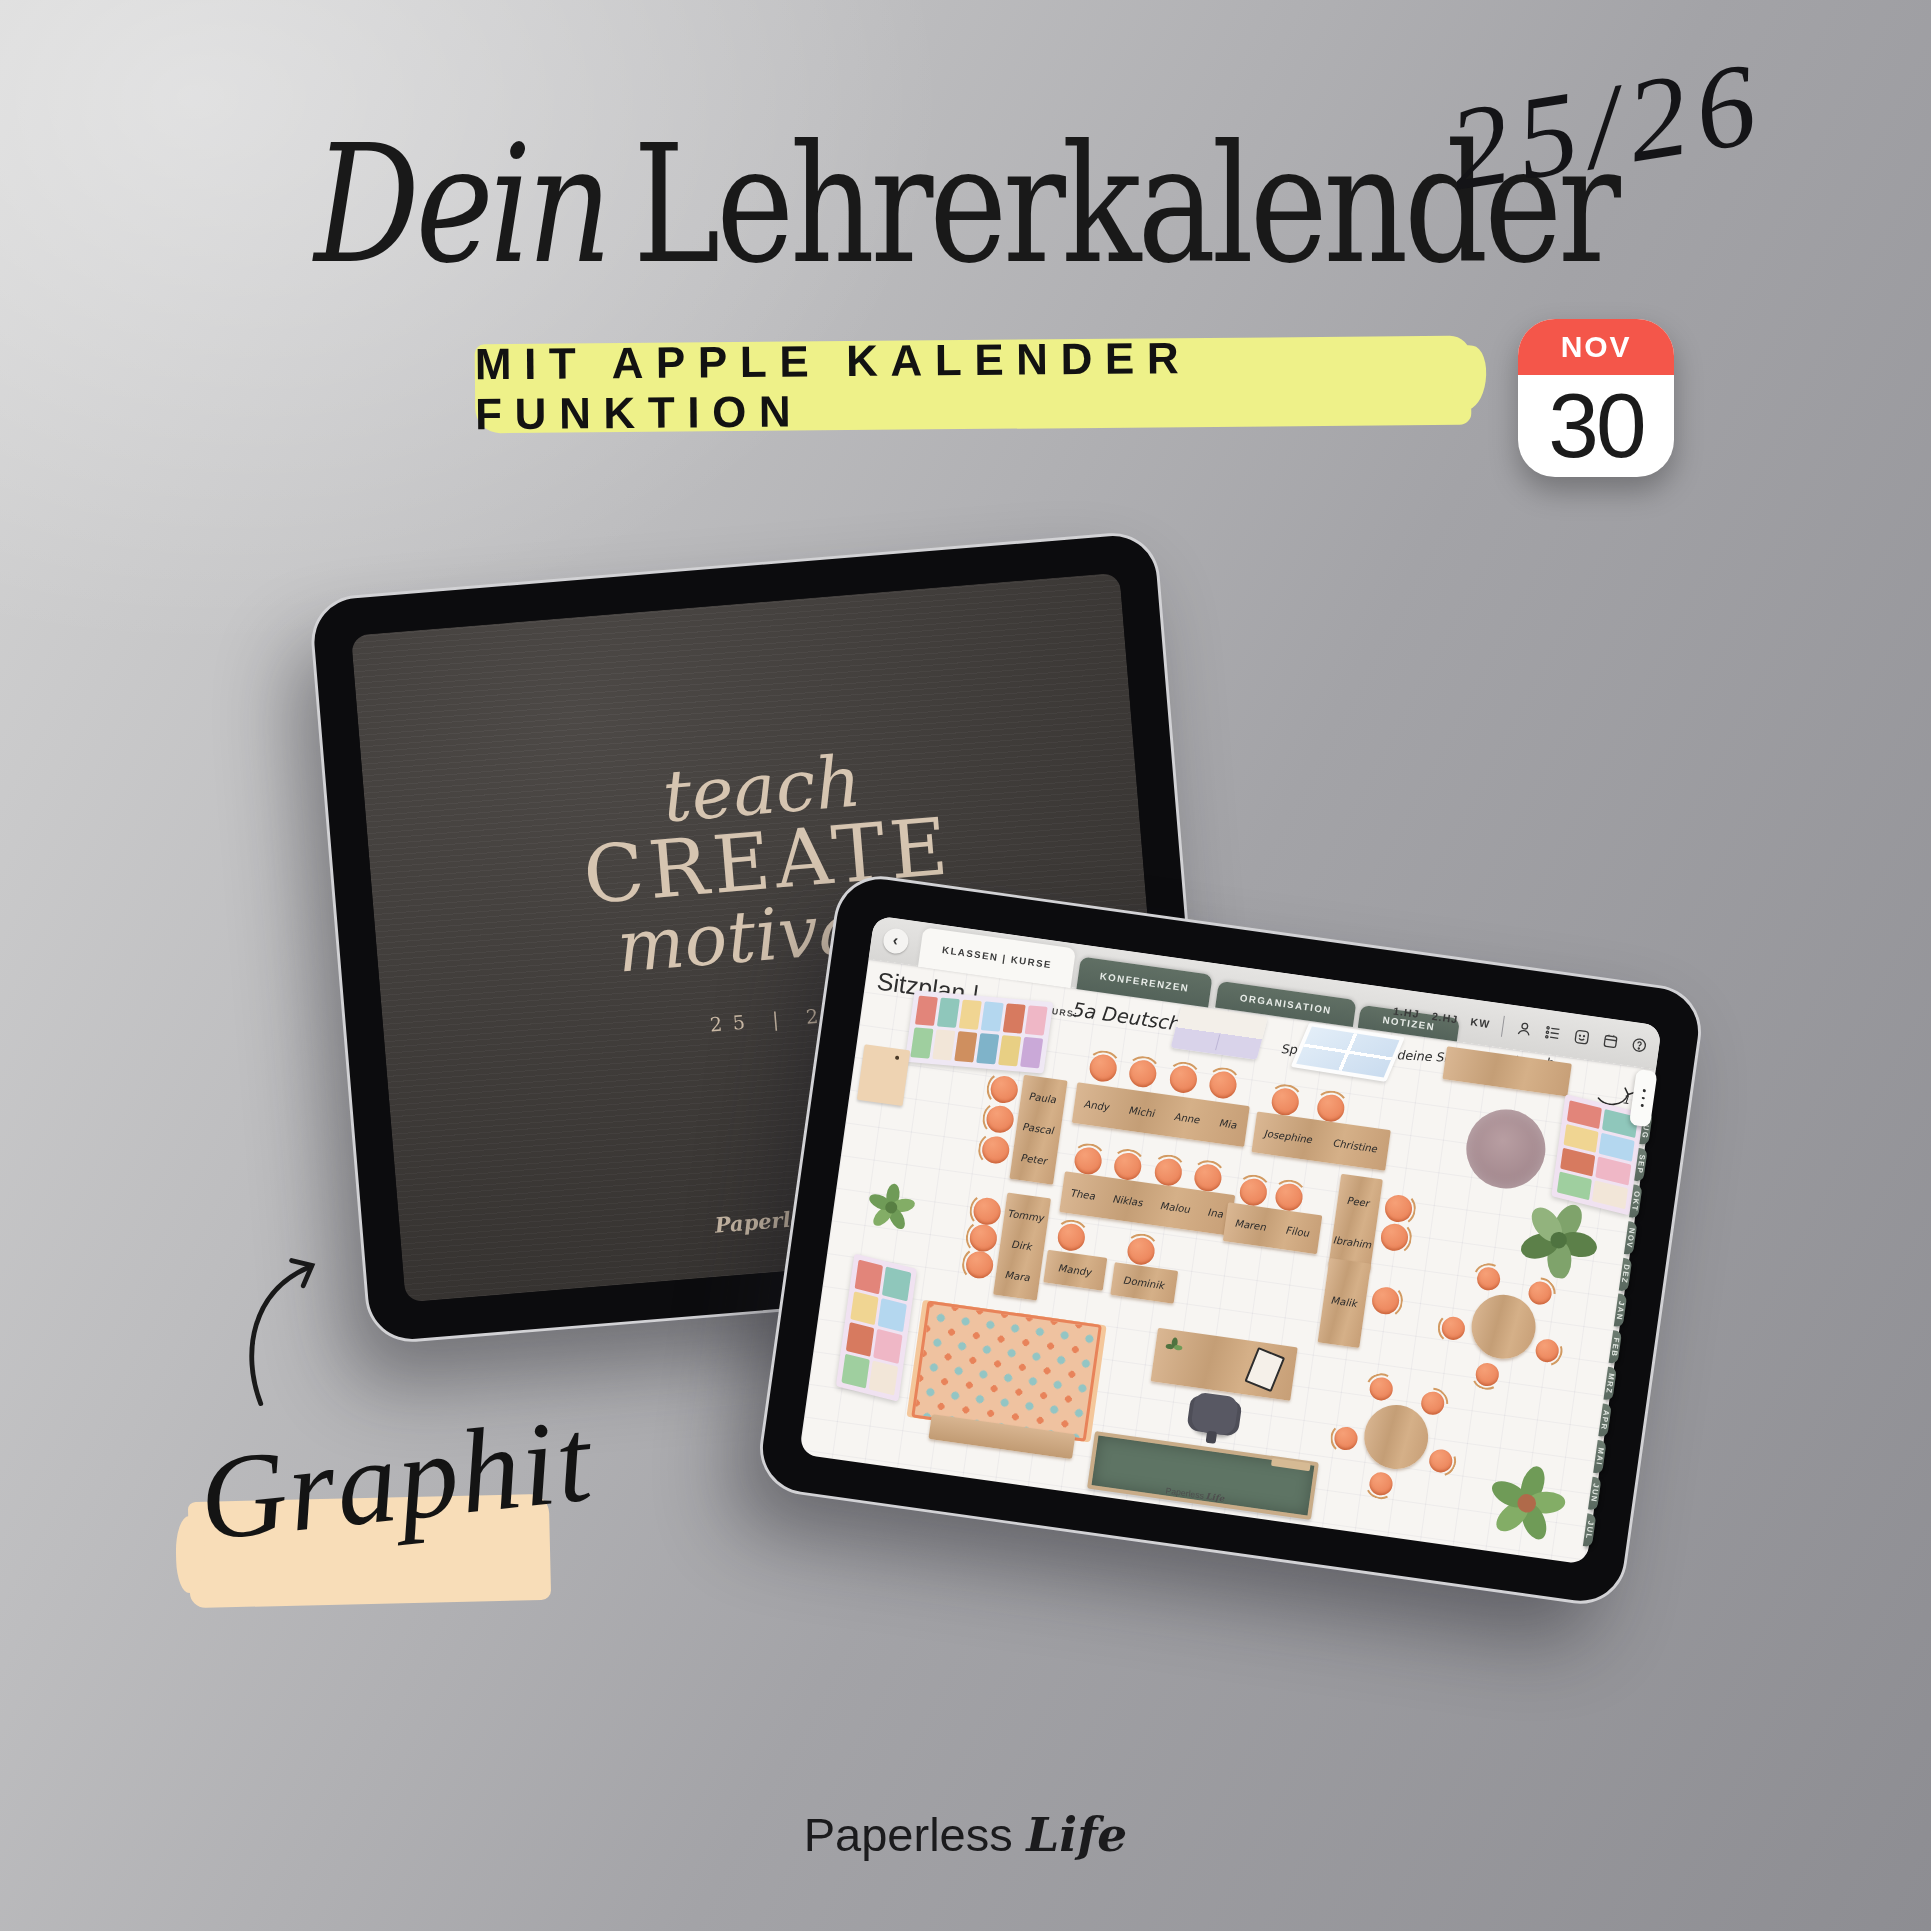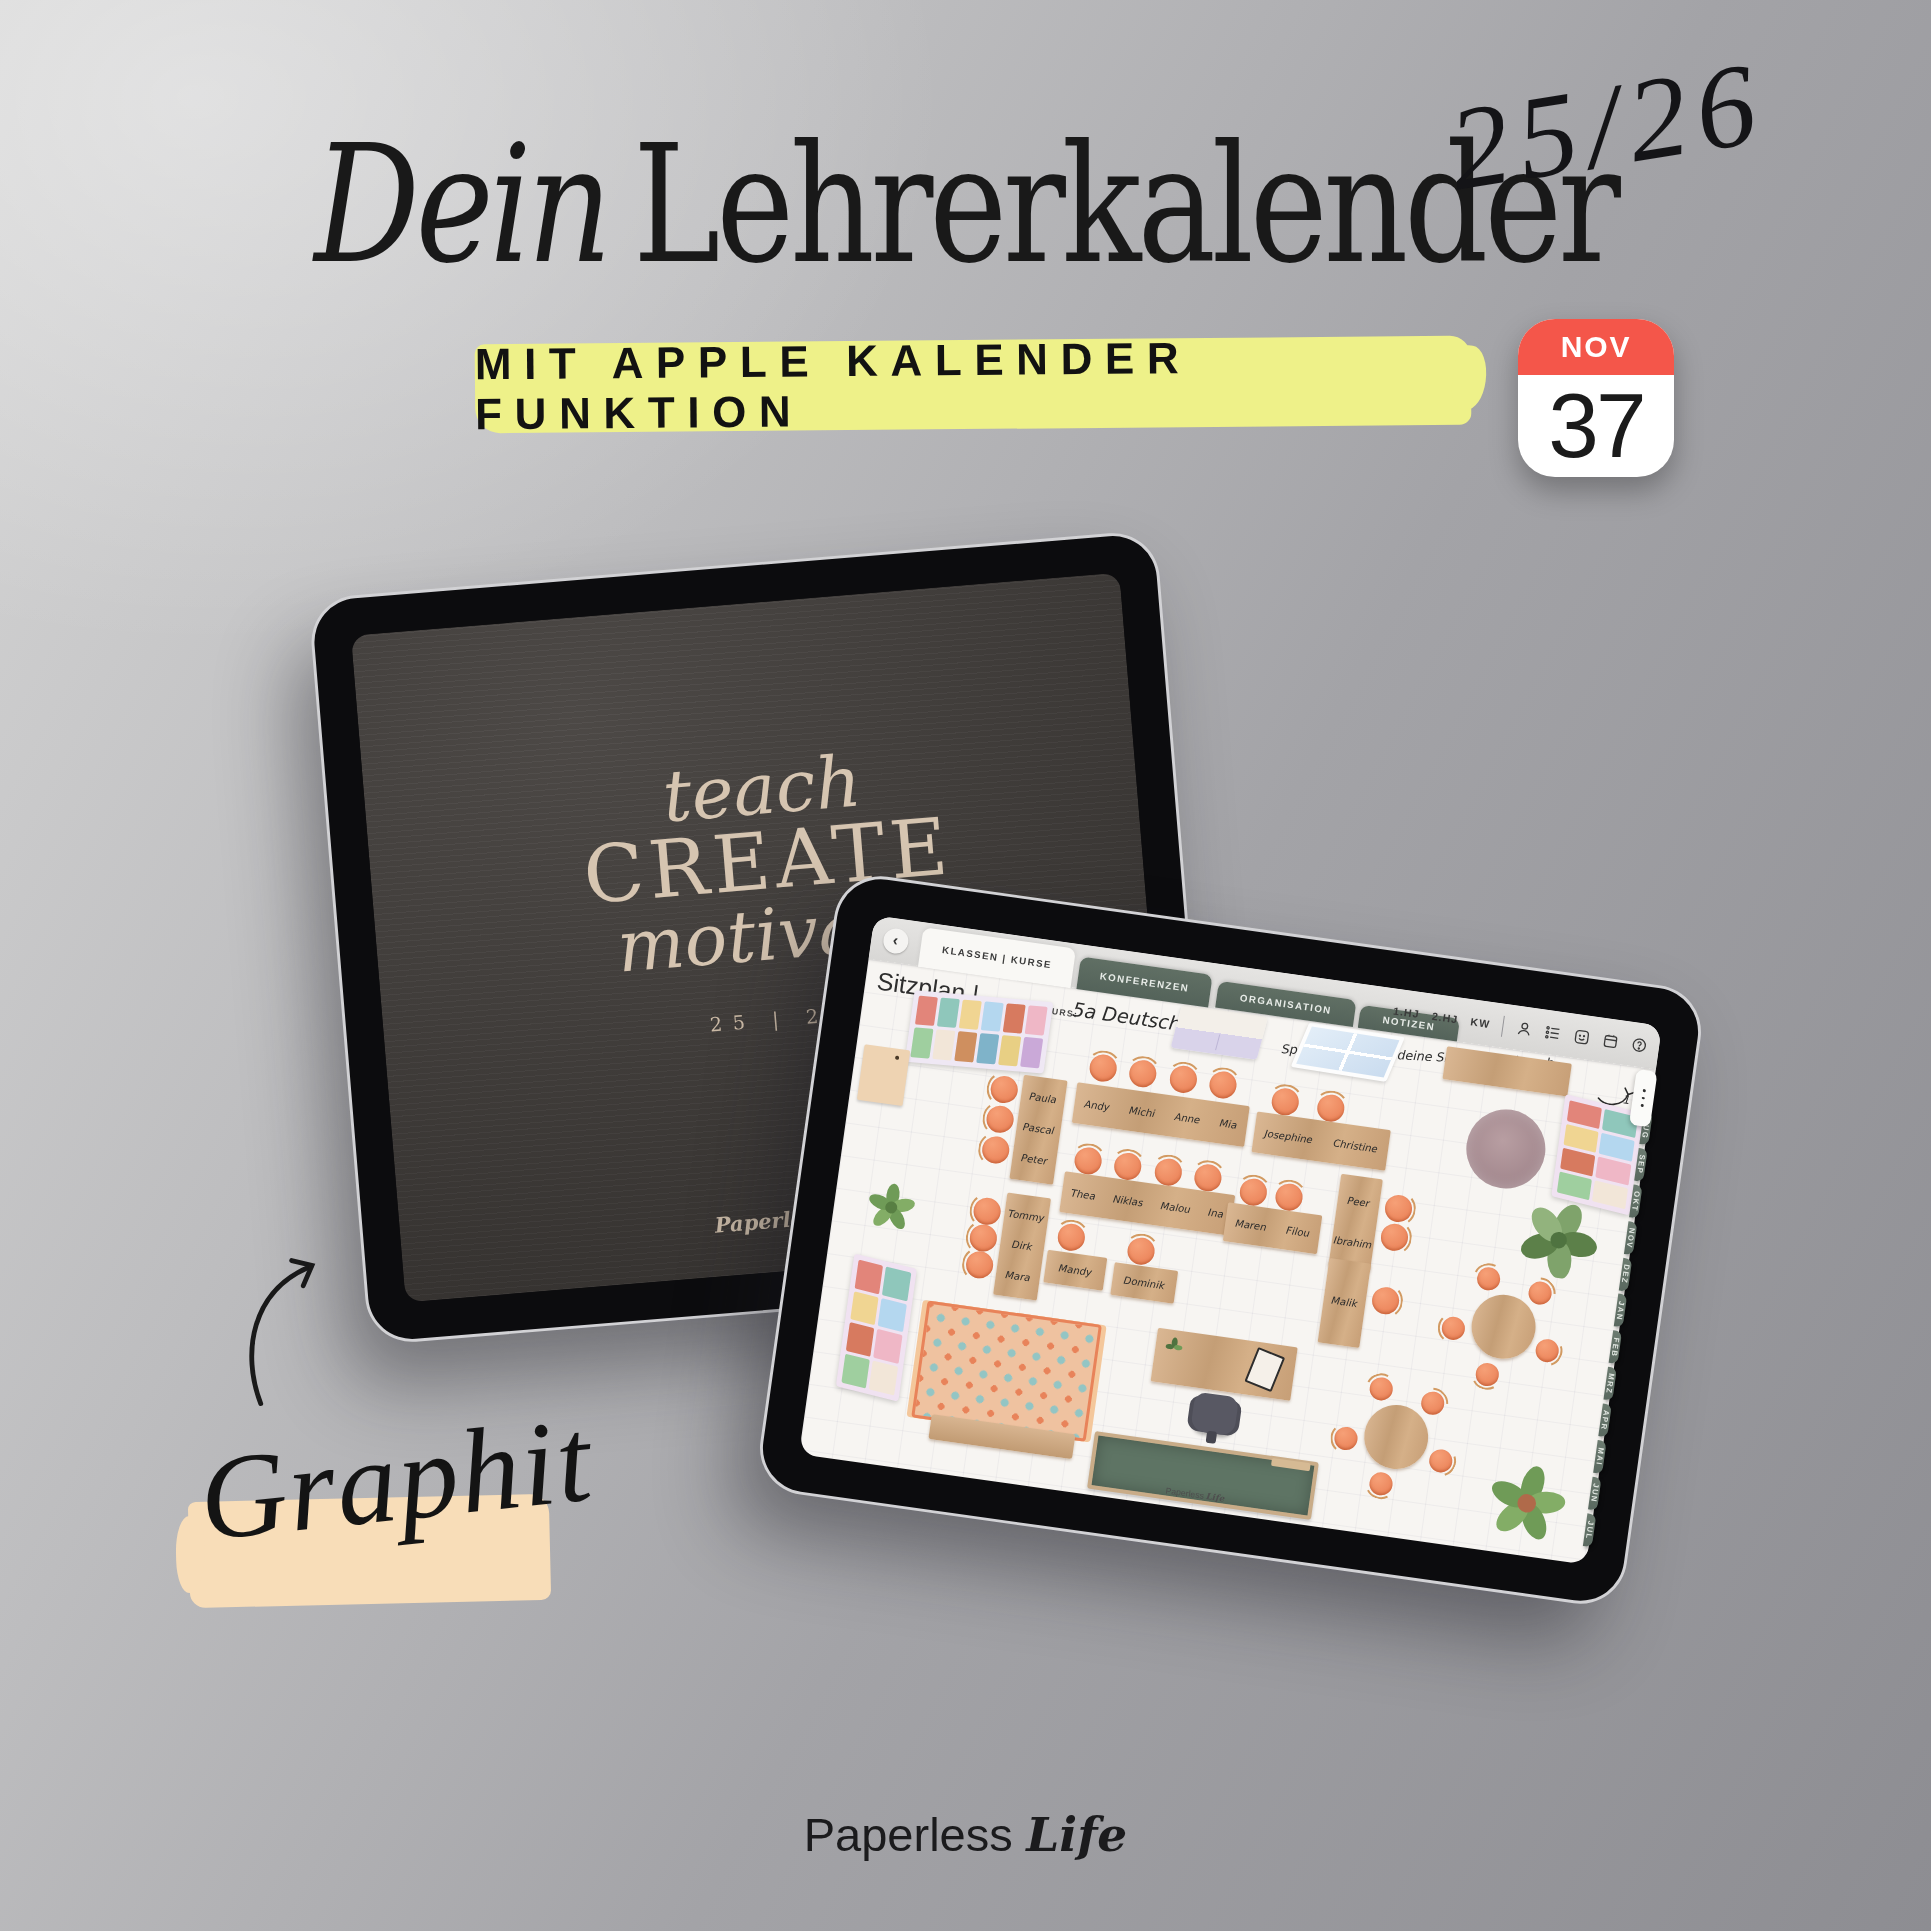--- a/index.html
+++ b/index.html
@@ -182,21 +182,21 @@
 
   <div class="headline"><span class="it">Dein</span><span>Lehrerkalender</span></div>
   <div class="year-script">25/26</div>
 
   <div class="banner">
     <span>MIT APPLE KALENDER FUNKTION</span>
   </div>
 
   <div class="cal">
     <div class="cal-top">NOV</div>
-    <div class="cal-day">37</div>
+    <div class="cal-day">30</div>
   </div>
 
   <div class="ipad back-ipad">
     <div class="screen cover-screen">
       <div class="cover-text">
         <div class="c-it">teach</div>
         <div class="c-caps">CREATE</div>
         <div class="c-it">motivate</div>
         <div class="c-year">25 | 26</div>
       </div>

